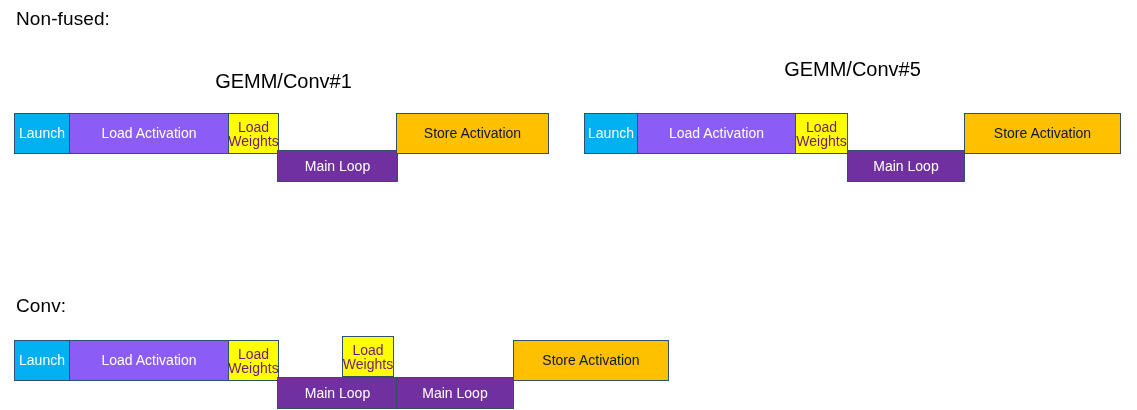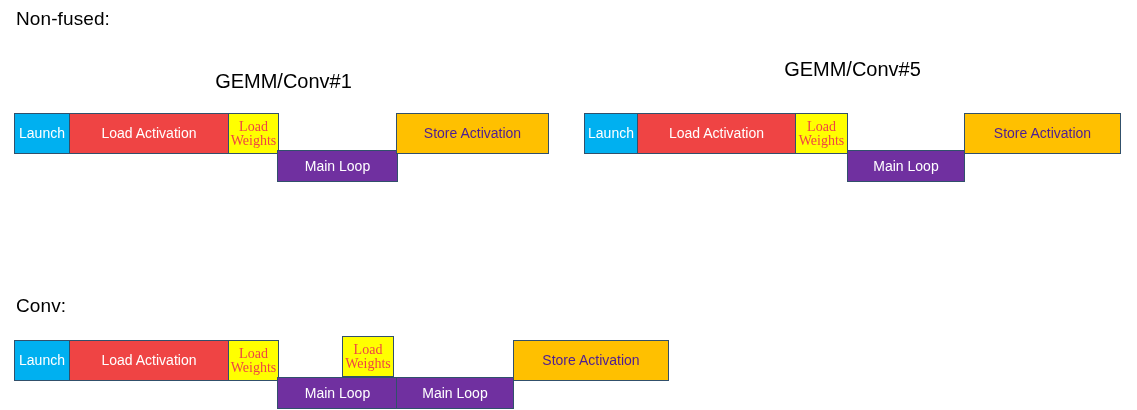--- a/index.html
+++ b/index.html
@@ -35,25 +35,25 @@
     align-items:center;
     justify-content:center;
     text-align:center;
     line-height:1.05;
     overflow:visible;
     white-space:nowrap;
   }
   .blk span{display:block;}
 
   .blk.launch{background:#00b0f0;color:#ffffff;font-size:14px;}
-  .blk.loadact{background:#ef4444;color:#ffffff;font-size:14px;}
-  .blk.loadw{background:#ffff00;color:#ef4444;font-size:14px;white-space:normal;font-family:Liberation Serif, serif;}
+  .blk.loadact{background:#8b5cf6;color:#ffffff;font-size:14px;}
+  .blk.loadw{background:#ffff00;color:#701a75;font-size:14px;white-space:normal;}
   .blk.loadw span{line-height:1.0;}
   .blk.mainloop{background:#7030a0;color:#ffffff;font-size:14px;}
-  .blk.storeact{background:#ffc000;color:#4c1d95;font-size:14px;}
+  .blk.storeact{background:#ffc000;color:#0f172a;font-size:14px;}
 </style>
 </head>
 <body>
 
 <div class="canvas">
     <div class="section-label" style="left: 16px; top: 8px;">Non-fused:</div>
     <div class="group-title" style="left: 196px; top: 70px; width: 175px;">GEMM/Conv#1</div>
     <div class="blk launch" style="left: 14px; top: 113px; width: 56px; height: 41px;">
       <span>Launch</span>
     </div>

